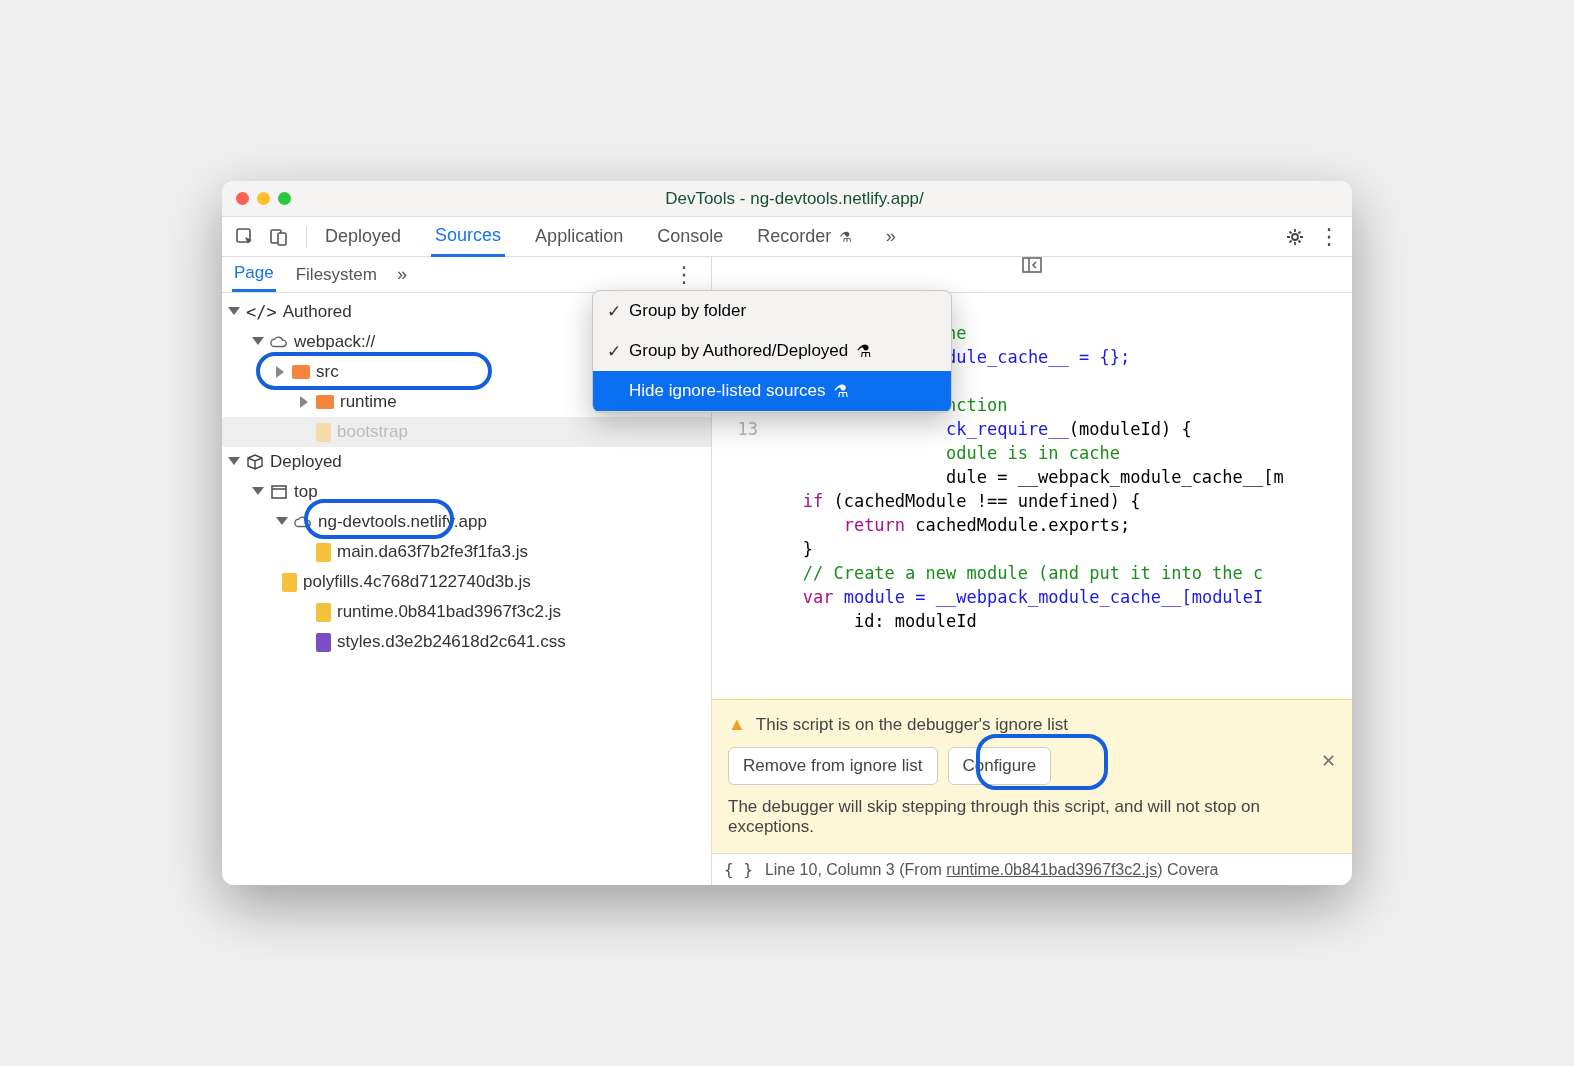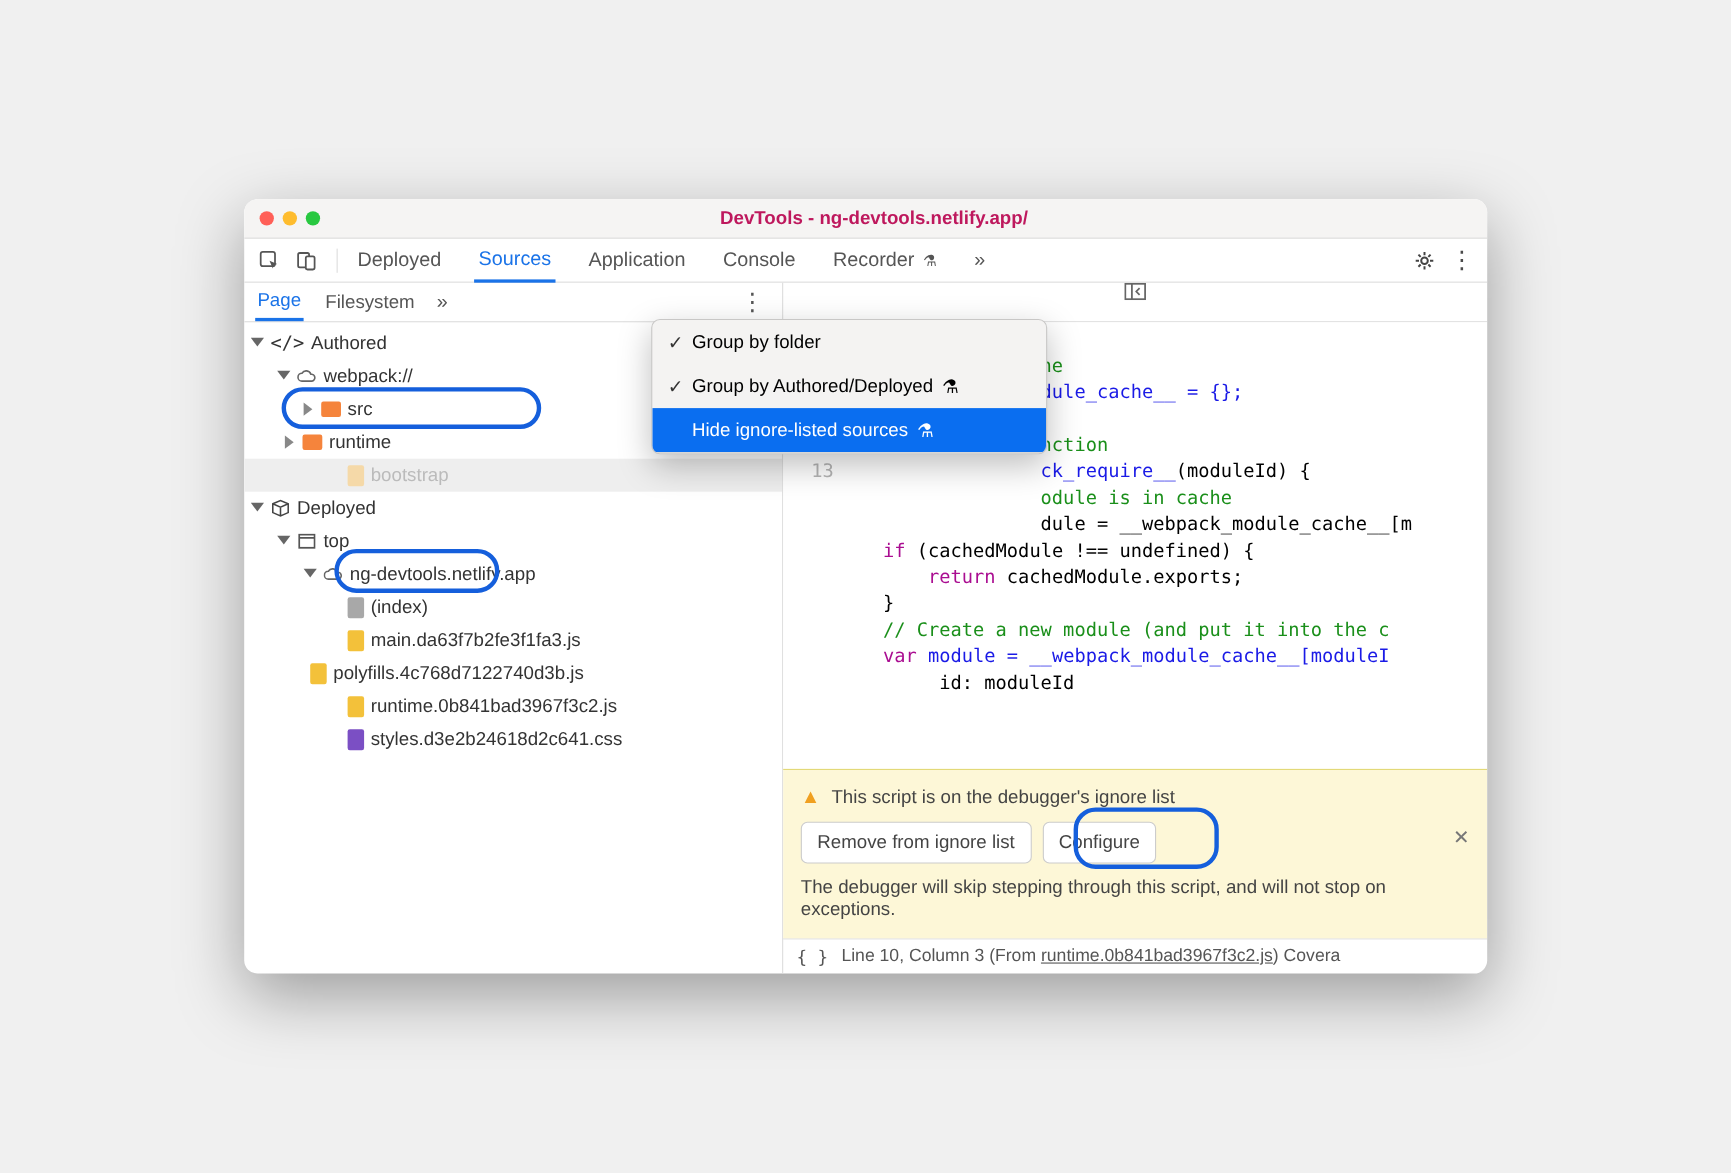--- a/index.html
+++ b/index.html
@@ -27,21 +27,21 @@
     height: 36px;
     background: #f5f4f3;
     display: flex;
     align-items: center;
     padding: 0 14px;
     border-bottom: 1px solid #ddd;
   }
   .traffic { display:flex; gap:8px; }
   .traffic span { width:13px; height:13px; border-radius:50%; display:block; }
   .t-red { background:#ff5f57; } .t-yel { background:#febc2e; } .t-grn { background:#28c840; }
-  .titlebar-title { flex:1; text-align:center; font-weight:700; color:#be185d; font-size:17px; padding-right:40px;}
+  .titlebar-title { flex:1; text-align:center; font-weight:400; color:#14532d; font-size:17px; padding-right:40px;}
   .toolbar {
     height: 40px;
     border-bottom: 1px solid #ddd;
     display: flex;
     align-items: center;
     padding: 0 10px;
     gap: 8px;
     color:#4a4a4a;
   }
   .toolbar .icon-btn { width:26px; height:26px; display:flex; align-items:center; justify-content:center; }
@@ -173,21 +173,21 @@
                 <path d="M5 12a4 4 0 010-8 5 5 0 019 1 3.5 3.5 0 011 7H5z" fill="none" stroke="#666" stroke-width="1.6"></path>
               </svg>
             </span>
           <span>webpack://</span>
         </div>
         <div class="tree-row" style="padding-left:54px;">
           <span class="tri right"></span>
           <span class="folder orange"></span>
           <span>src</span>
         </div>
-        <div class="tree-row" style="padding-left:37px;text-align:center;">
+        <div class="tree-row" style="padding-left:78px;text-align:center;">
           <span class="tri right"></span>
           <span class="folder orange"></span>
           <span>runtime</span>
         </div>
         <div class="tree-row selected" style="padding-left:94px;">
           <span class="file-icon file-faded"></span>
           <span class="muted">bootstrap</span>
         </div>
         <div class="tree-row" style="padding-left:6px;">
           <span class="tri down"></span>
@@ -209,24 +209,20 @@
           <span>top</span>
         </div>
         <div class="tree-row" style="padding-left:54px;">
           <span class="tri down"></span>
           <span class="ficon">
               <svg width="20" height="14" viewBox="0 0 20 14">
                 <path d="M5 12a4 4 0 010-8 5 5 0 019 1 3.5 3.5 0 011 7H5z" fill="none" stroke="#666" stroke-width="1.6"></path>
               </svg>
             </span>
           <span>ng-devtools.netlify.app</span>
-        </div>
-        <div class="tree-row" style="padding-left:94px;">
-          <span class="file-icon file-gray"></span>
-          <span>(index)</span>
         </div>
         <div class="tree-row" style="padding-left:94px;">
           <span class="file-icon file-js"></span>
           <span>main.da63f7b2fe3f1fa3.js</span>
         </div>
         <div class="tree-row" style="padding-left:60px;">
           <span class="file-icon file-js"></span>
           <span>polyfills.4c768d7122740d3b.js</span>
         </div>
         <div class="tree-row" style="padding-left:94px;">

